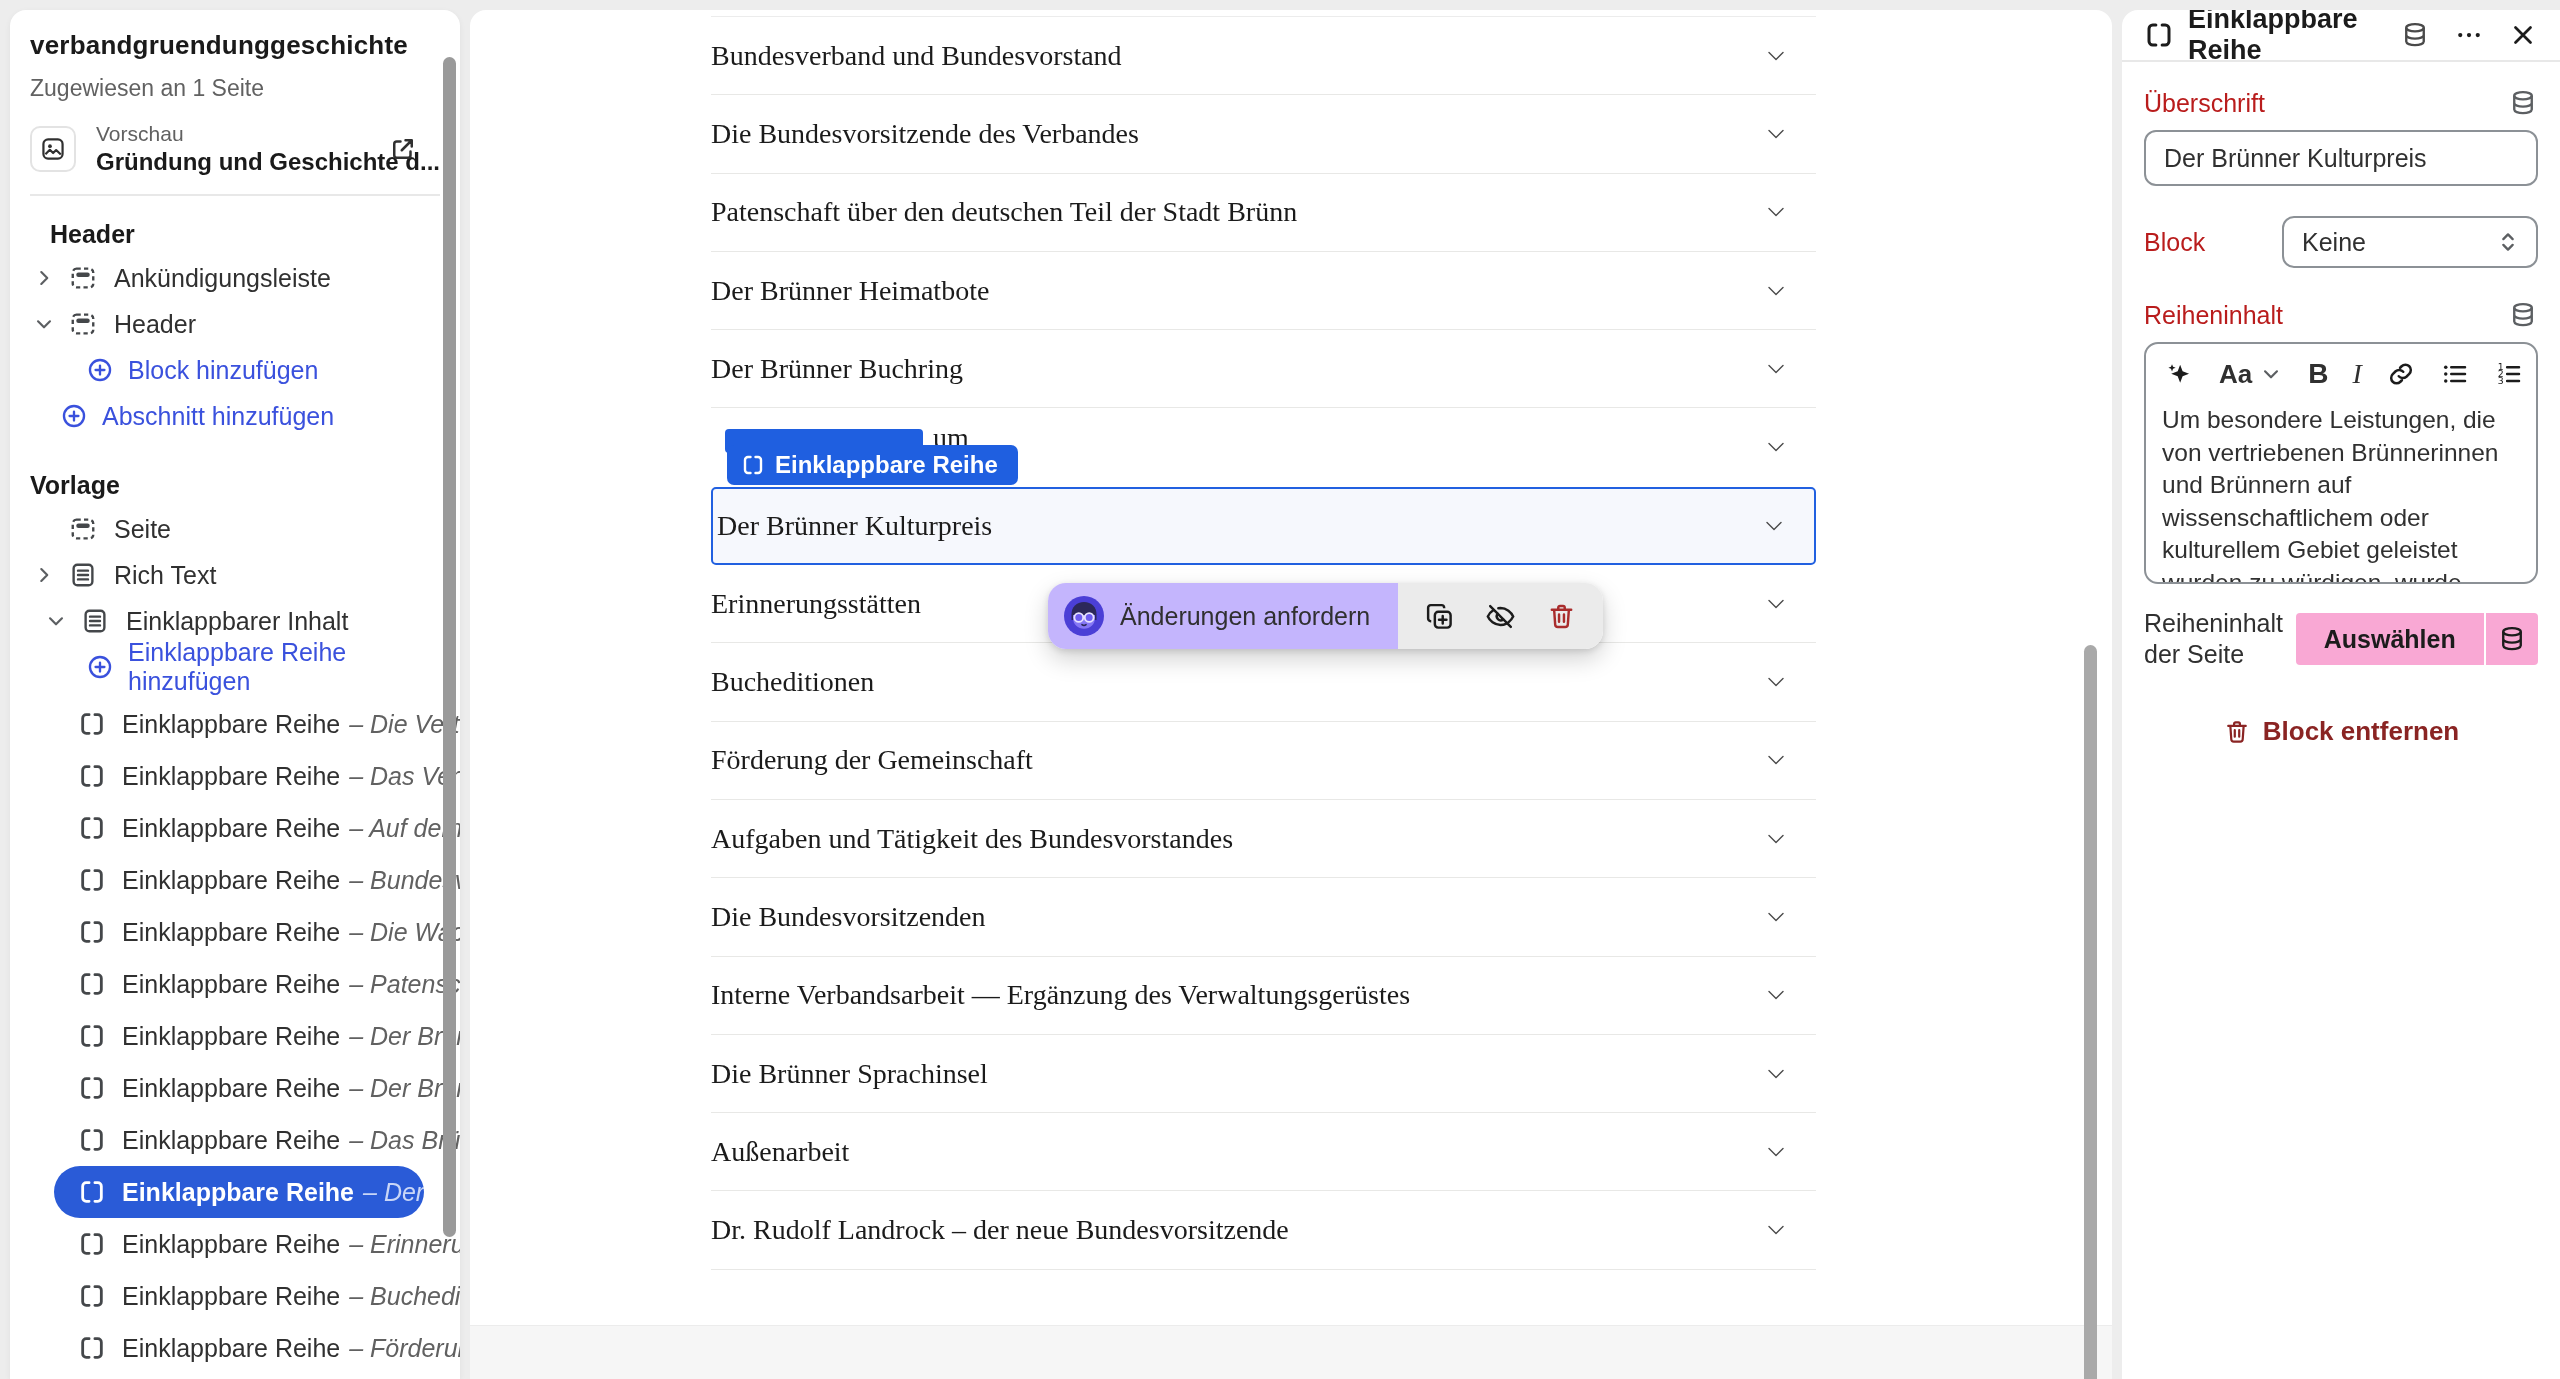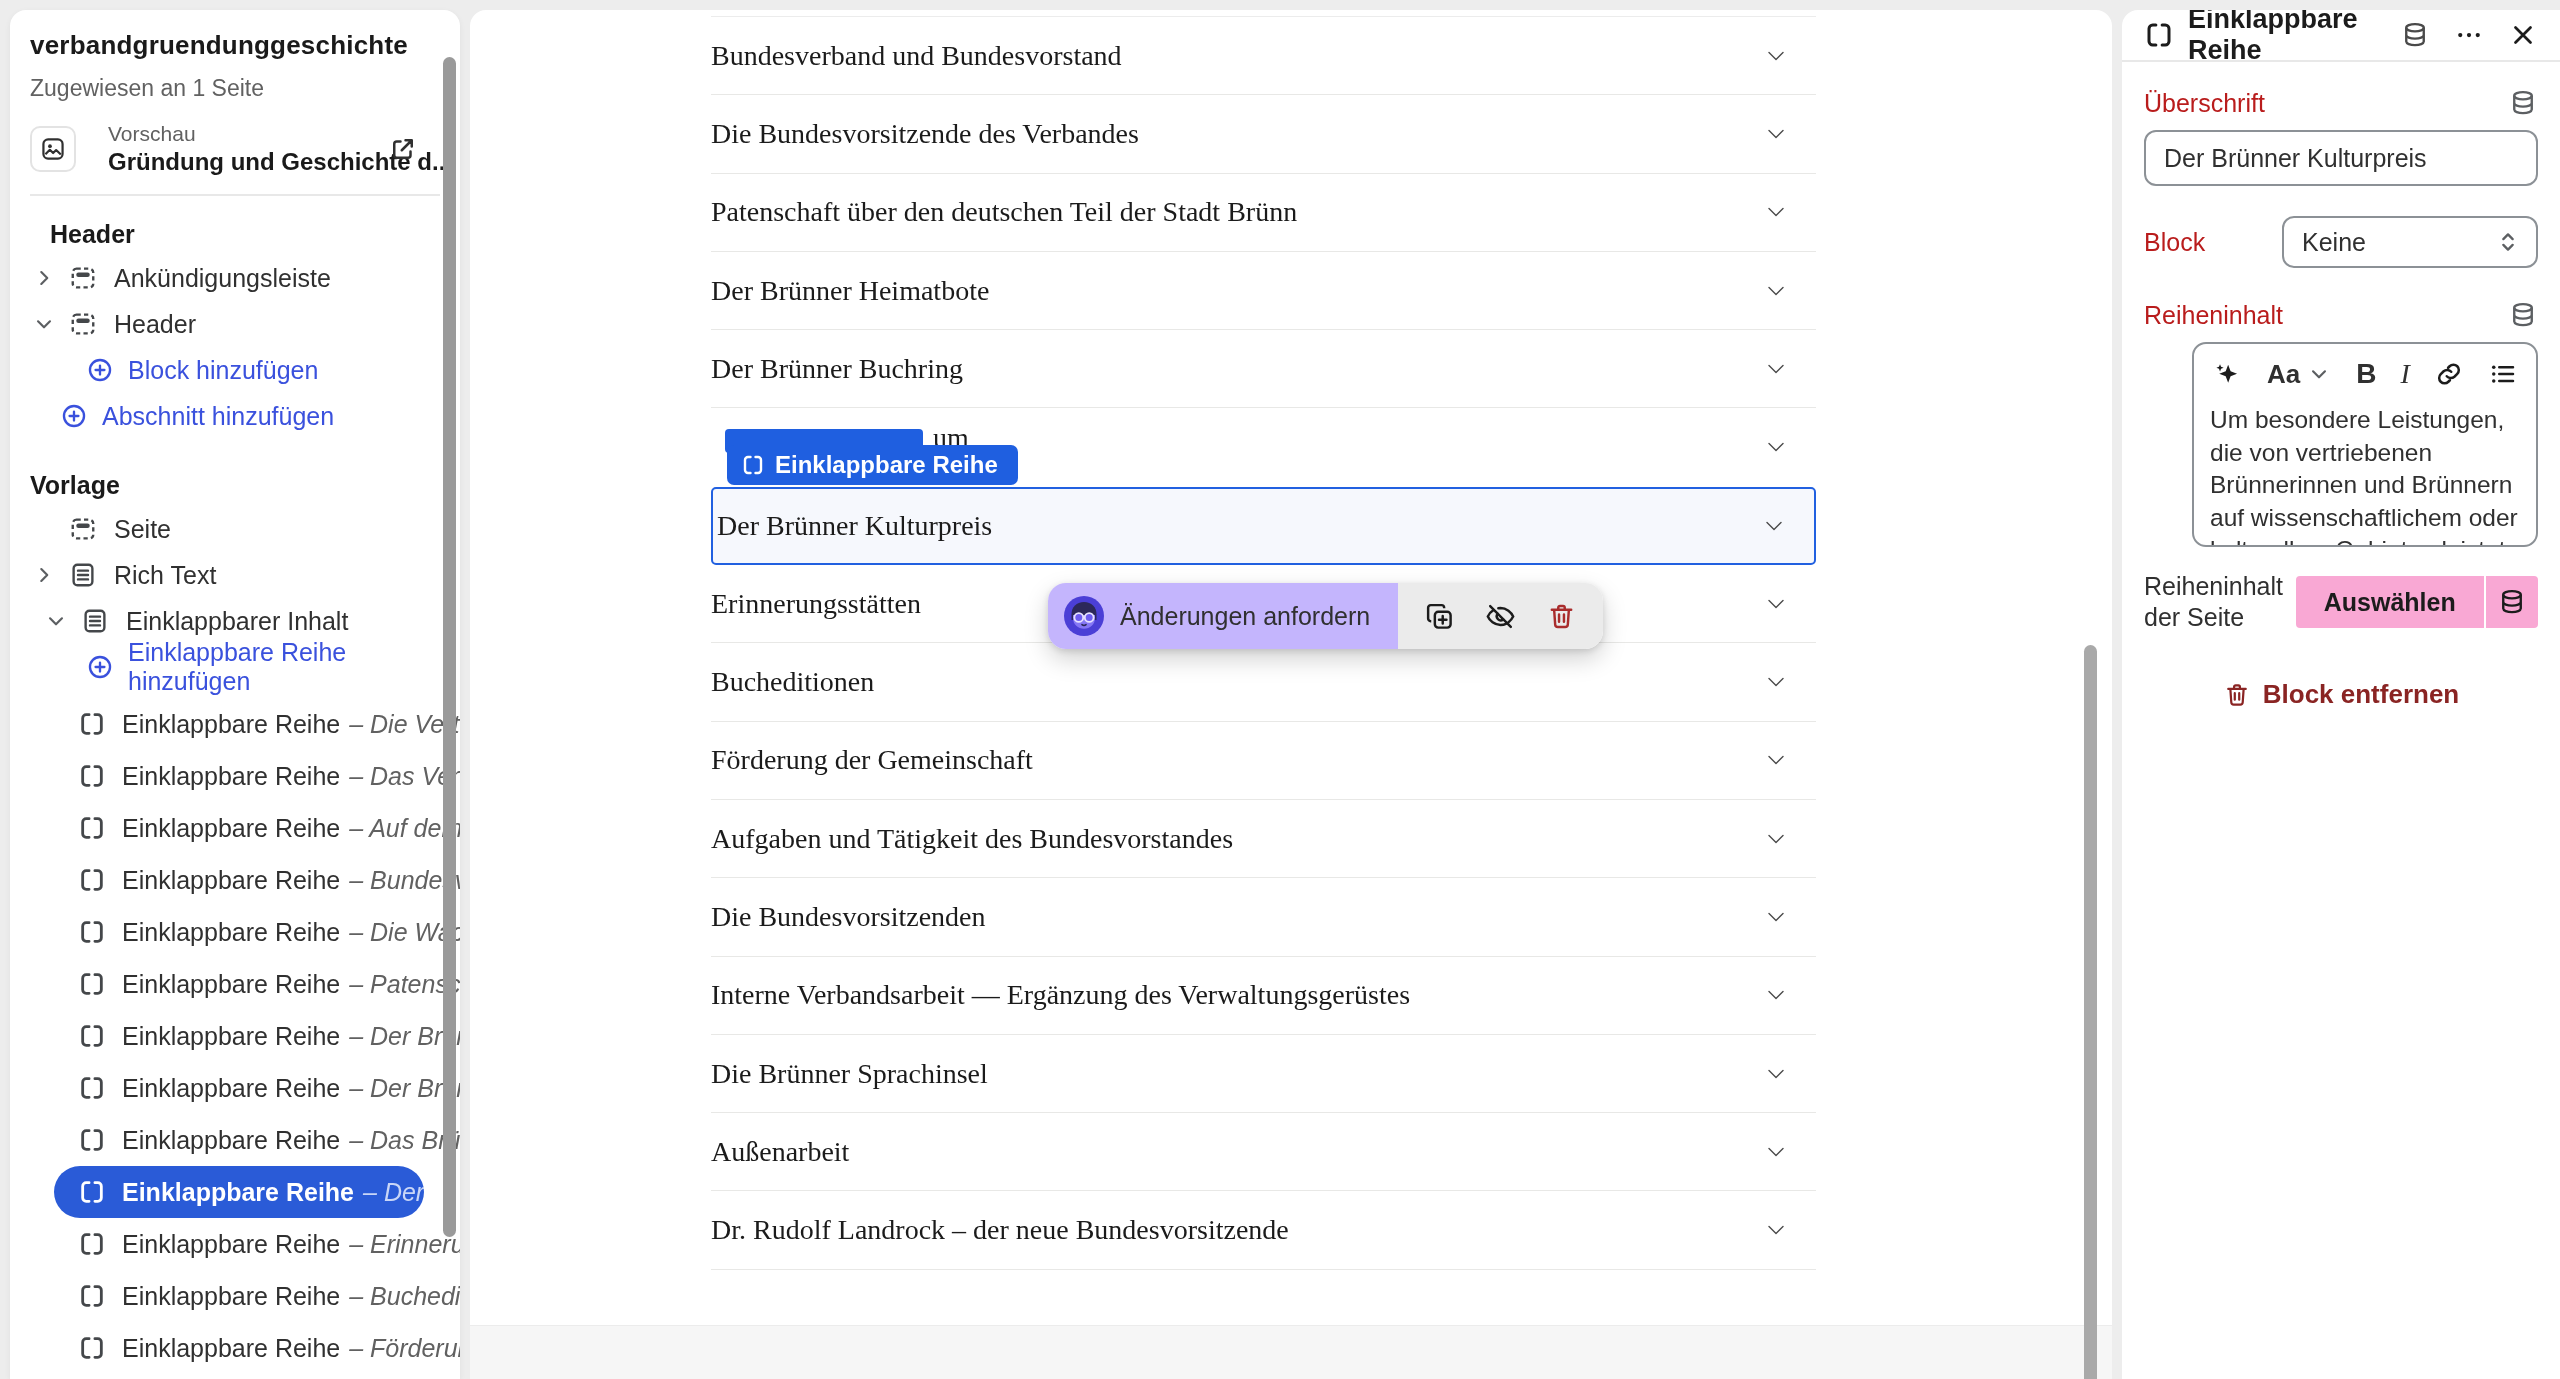--- a/index.html
+++ b/index.html
@@ -7,21 +7,21 @@
   body { background:#ededed; font-family:"Liberation Sans", sans-serif; color:#303030; position:relative; }
   .card { background:#fff; position:absolute; }
 
   
   #sidebar { left:10px; top:10px; width:450px; height:1369px; border-radius:16px 16px 0 0; box-shadow:0 2px 6px rgba(0,0,0,.06); overflow:hidden; }
   .sb-pad { padding:20px 20px 0 20px; }
   .sb-title { font-size:26px; font-weight:700; color:#1a1a1a; letter-spacing:.2px; }
   .sb-sub { margin-top:14px; font-size:23px; color:#616161; }
   .sb-preview { margin-top:20px; display:flex; align-items:center; }
   .sb-thumb { width:46px; height:46px; border:2px solid #e3e3e3; border-radius:10px; display:flex; align-items:center; justify-content:center; flex:0 0 auto; }
-  .sb-prev-txt { margin-left:32px; flex:1; min-width:0; }
+  .sb-prev-txt { margin-left:20px; flex:1; min-width:0; }
   .sb-prev-label { font-size:21px; color:#616161; }
   .sb-prev-page { font-size:24px; font-weight:700; color:#1a1a1a; margin-top:2px; white-space:nowrap; }
   .sb-ext { flex:0 0 auto; margin-right:22px; }
   .sb-div { border-top:2px solid #e8e8e8; margin-top:18px; }
   .sb-h { font-size:25px; font-weight:700; color:#1a1a1a; margin:24px 0 6px 20px; }
   .trow { height:46px; display:flex; align-items:center; font-size:25px; color:#303030; cursor:default; }
   .trow .chev { width:44px; display:flex; justify-content:center; flex:0 0 auto; }
   .trow .sic { width:34px; display:flex; justify-content:center; margin-right:14px; flex:0 0 auto; }
   .addrow { height:46px; display:flex; align-items:center; font-size:25px; color:#3a51dd; }
   .addrow .plus { display:flex; margin-right:14px; }
@@ -57,21 +57,21 @@
   #panel { left:2122px; top:10px; width:438px; height:1369px; border-radius:16px 0 0 0; overflow:hidden; }
   .p-head { height:52px; display:flex; align-items:center; padding:0 22px; border-bottom:2px solid #e8e8e8; }
   .p-title { font-size:27px; font-weight:700; color:#1c1c1c; margin-left:14px; flex:1; }
   .p-hic { display:flex; margin-left:24px; }
   .p-body { padding:0 22px; }
   .lblrow { display:flex; align-items:center; justify-content:space-between; }
   .plbl { font-size:25px; color:#b91c1c; }
   .p-input { margin-top:12px; width:100%; height:56px; border:2px solid #8c9196; border-radius:12px; padding:0 18px; font-size:25px; color:#303030; font-family:"Liberation Sans",sans-serif; background:#fff; }
   .symrow { margin-top:30px; display:flex; align-items:center; justify-content:space-between; }
   .select { width:256px; height:52px; border:2px solid #8c9196; border-radius:12px; display:flex; align-items:center; justify-content:space-between; padding:0 14px 0 18px; font-size:25px; }
-  .editor { margin-top:12px; border:2px solid #8c9196; border-radius:14px; height:205px; overflow:hidden;margin-left:48px; }
+  .editor { margin-top:12px; border:2px solid #8c9196; border-radius:14px; height:242px; overflow:hidden; }
   .ed-toolbar { display:flex; align-items:center; gap:24px; padding:14px 18px 6px 18px; }
   .tbtn { display:flex; align-items:center; color:#303030; }
   .tAa { font-size:26px; font-weight:600; }
   .tB { font-size:28px; font-weight:800; }
   .tI { font-size:28px; font-style:italic; font-family:"Liberation Serif",serif; }
   .ed-text { padding:8px 16px 0 16px; font-size:24.5px; line-height:32.5px; color:#303030; }
   .pagerow { margin-top:24px; display:flex; align-items:center; justify-content:space-between; }
   .plbl2 { font-size:25px; color:#303030; line-height:31px; width:160px; }
   .btngroup { width:256px; height:52px; display:flex; border-radius:4px; overflow:hidden; background:#f9a8d4; }
   .btn-main { flex:1; display:flex; align-items:center; justify-content:center; font-size:25px; font-weight:700; color:#1c1c1c; }

